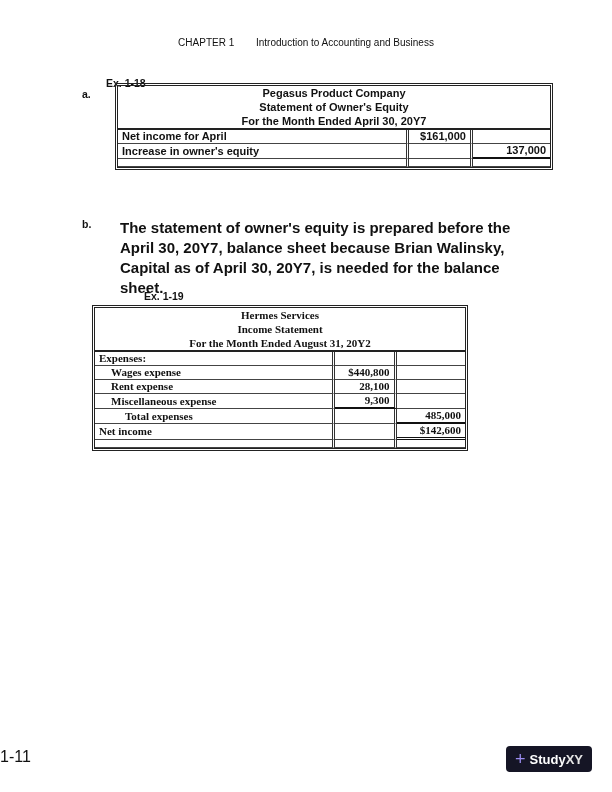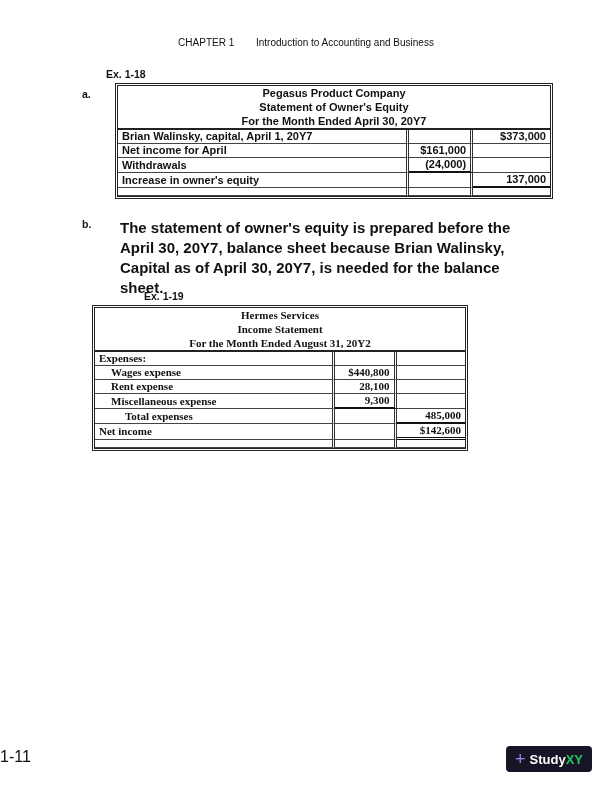--- a/index.html
+++ b/index.html
@@ -28,62 +28,52 @@
 
   .para { position: absolute; left: 120px; top: 218px; width: 420px;
           font-size: 15px; font-weight: bold; line-height: 20px; }
 
   .page-num { position: absolute; top: 748px; left: 0; width: 612px; text-align: left;
               font-size: 16px; font-weight: normal; }
   .badge { position: absolute; left: 506px; top: 746px; width: 86px; height: 26px;
            background: #151525; border-radius: 4px; display: flex; align-items: center;
            justify-content: center; gap: 4px; color: #fff; font-weight: bold; font-size: 13px; }
   .badge .plus { color: #9b8cf0; font-size: 18px; font-weight: normal; line-height: 18px; }
-  .badge .xy { color: #22c55e; }
+  .badge .xy { color: #e5e5e5; }
 </style>
 </head>
 <body>
 
 <div class="header">
   <span class="ch">CHAPTER 1</span>
   <span>Introduction to Accounting and Business</span>
 </div>
 
-<div class="ex-label" style="left:82px; top:68px;padding-left:24px;">Ex. 1-18</div>
+<div class="ex-label" style="left:82px; top:77px;padding-left:24px;">Ex. 1-18</div>
 <div class="part-label" style="left:82px; top:88px;">a.</div>
 
 <table class="stmt" style="left:115px; top:83px; width:438px;">
   <colgroup>
       <col style="width:296px">
       <col style="width:64px">
       <col style="width:78px">
     </colgroup>
   <tbody>
       <tr class="hdr-row">
         <td class="hdr" colspan="3">Pegasus Product Company</td>
       </tr>
   <tr class="hdr-row">
         <td class="hdr" colspan="3">Statement of Owner's Equity</td>
       </tr>
   <tr class="hdr-row last">
         <td class="hdr" colspan="3">For the Month Ended April 30, 20Y7</td>
       </tr>
   <tr>
-    <td class="c1">Brian Walinsky, capital, April 1, 20Y7</td>
-    <td class="c2"></td>
-    <td class="c3">$373,000</td>
-  </tr>
-  <tr>
     <td class="c1">Net income for April</td>
     <td class="c2">$161,000</td>
-    <td class="c3"></td>
-  </tr>
-  <tr>
-    <td class="c1">Withdrawals</td>
-    <td class="c2 ul">(24,000)</td>
     <td class="c3"></td>
   </tr>
   <tr>
     <td class="c1">Increase in owner's equity</td>
     <td class="c2"></td>
     <td class="c3 ul">137,000</td>
   </tr>
   <tr class="blank">
     <td class="c1"></td>
     <td class="c2"></td>

